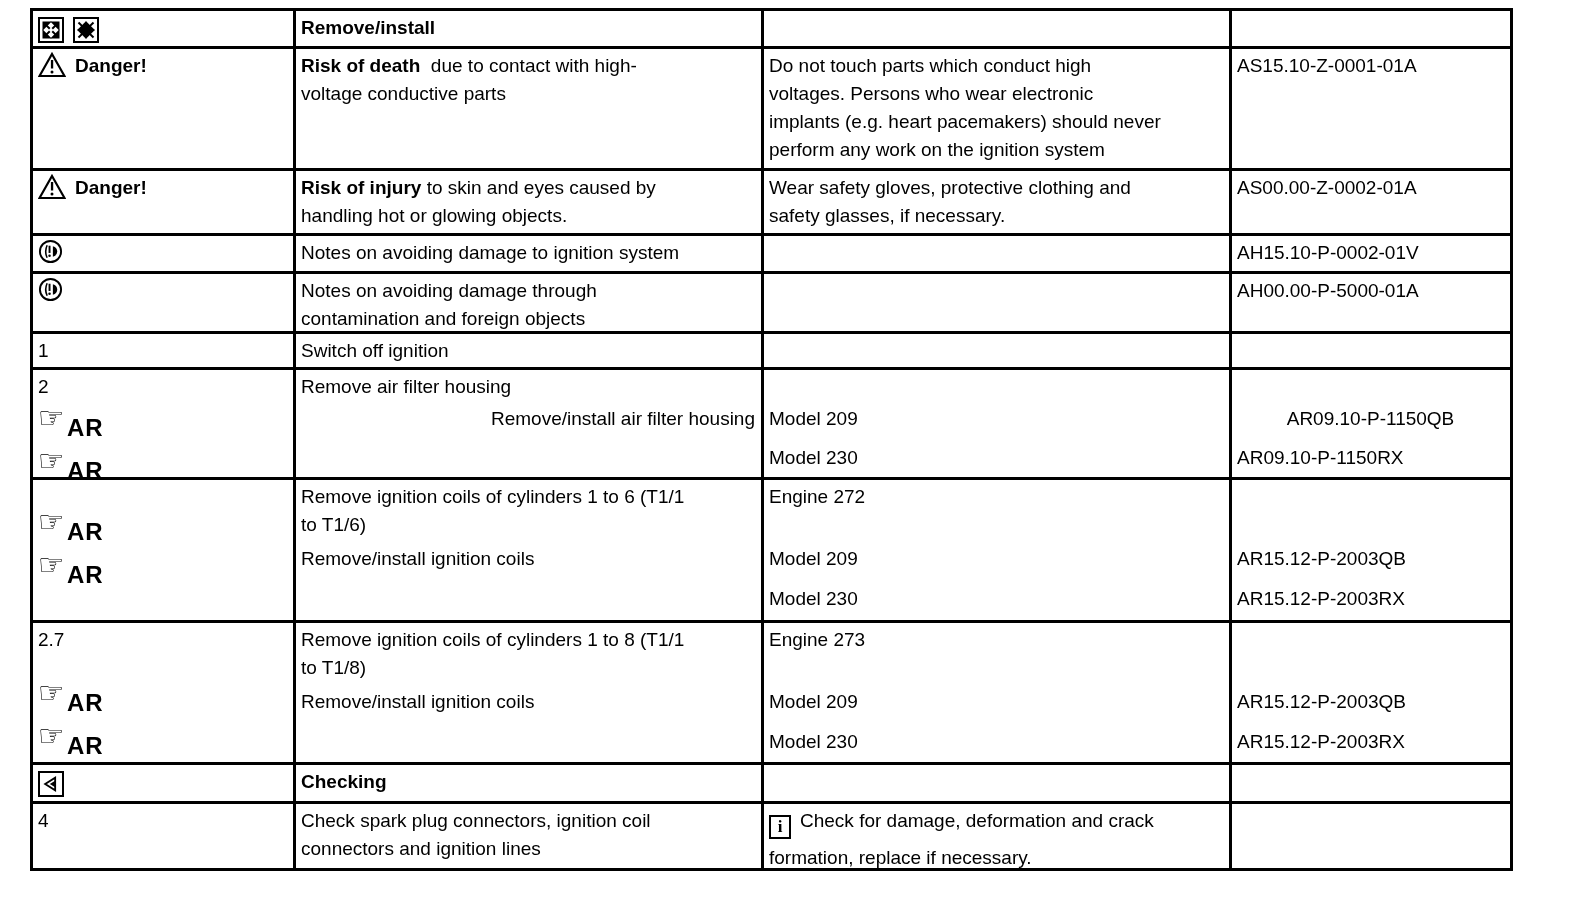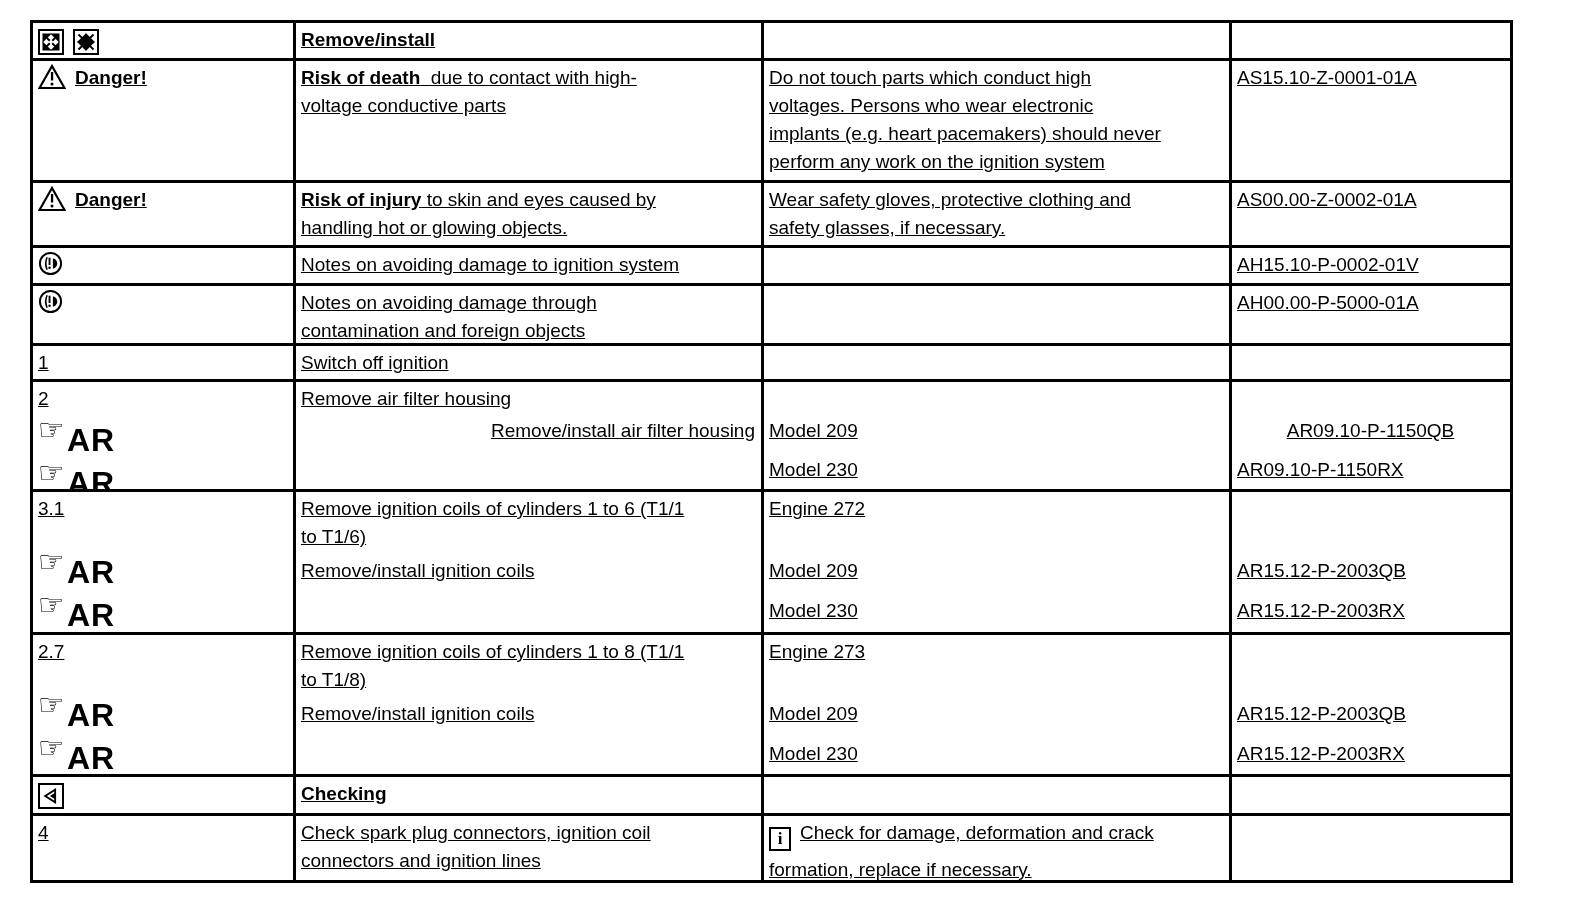--- a/index.html
+++ b/index.html
@@ -1,20 +1,20 @@
 <!DOCTYPE html>
 <html><head>
 <meta charset="utf-8">
 <style>
   html,body{margin:0;padding:0;}
   body{
     width:1584px;height:912px;background:#ffffff;overflow:hidden;position:relative;
     font-family:"Liberation Sans","DejaVu Sans",sans-serif;color:#000;
   }
-  .table-wrap{position:absolute;left:30px;top:20px;text-decoration:underline;}
+  .table-wrap{position:absolute;left:30px;top:8px;}
   .grid{
     display:grid;
     grid-template-columns:260px 465px 465px 278px;
     gap:3px;
     background:#000;
     border:3px solid #000;
     width:max-content;
   }
   .tcell{background:#fff;padding:3px 6px 0 5px;overflow:hidden;}
   .para{line-height:28px;font-size:19px;white-space:nowrap;}
@@ -22,21 +22,21 @@
   .icon-box{
     display:inline-flex;align-items:center;justify-content:center;
     width:26px;height:26px;border:2.5px solid #000;box-sizing:border-box;
     vertical-align:-6px;margin-right:9px;background:#fff;
   }
   .icon-box svg{display:block;}
   .danger-tri{display:inline-block;vertical-align:-6px;margin-right:9px;}
   .note-circ{display:inline-block;vertical-align:-5px;}
   .hand-ar{display:inline-flex;align-items:center;height:30px;}
   .hand{font-family:"DejaVu Sans",sans-serif;font-size:30px;line-height:30px;}
-  .ar{font-weight:bold;font-size:32px;letter-spacing:1px;margin-left:2px;margin-top:20px;}
+  .ar{font-weight:bold;font-size:24px;letter-spacing:1px;margin-left:2px;margin-top:20px;}
   .info-box{
     display:inline-flex;align-items:center;justify-content:center;
     width:22px;height:24px;border:2.5px solid #000;box-sizing:border-box;
     vertical-align:-5px;margin-right:9px;
     font-family:"Liberation Serif","DejaVu Serif",serif;font-weight:bold;font-size:17px;line-height:1;
   }
 </style>
 </head>
 <body>
 
@@ -176,21 +176,20 @@
       </div>
       <div class="tcell">
         <div class="para" style="margin-top: 32px;"><span>Model 209</span></div>
         <div class="para" style="margin-top: 11px;"><span>Model 230</span></div>
       </div>
       <div class="tcell">
         <div class="para" style="margin-top: 32px; text-align: center;"><span>AR09.10-P-1150QB</span></div>
         <div class="para" style="margin-top: 11px;"><span>AR09.10-P-1150RX</span></div>
       </div>
       <div class="tcell">
-        <div class="para"><span>3.1</span></div>
         <div class="para" style="margin-top: 24px;"><span class="hand-ar">
     <span class="hand">☞</span>
     <span class="ar">AR</span>
   </span></div>
         <div class="para" style="margin-top: 10px;"><span class="hand-ar">
     <span class="hand">☞</span>
     <span class="ar">AR</span>
   </span></div>
       </div>
       <div class="tcell">

